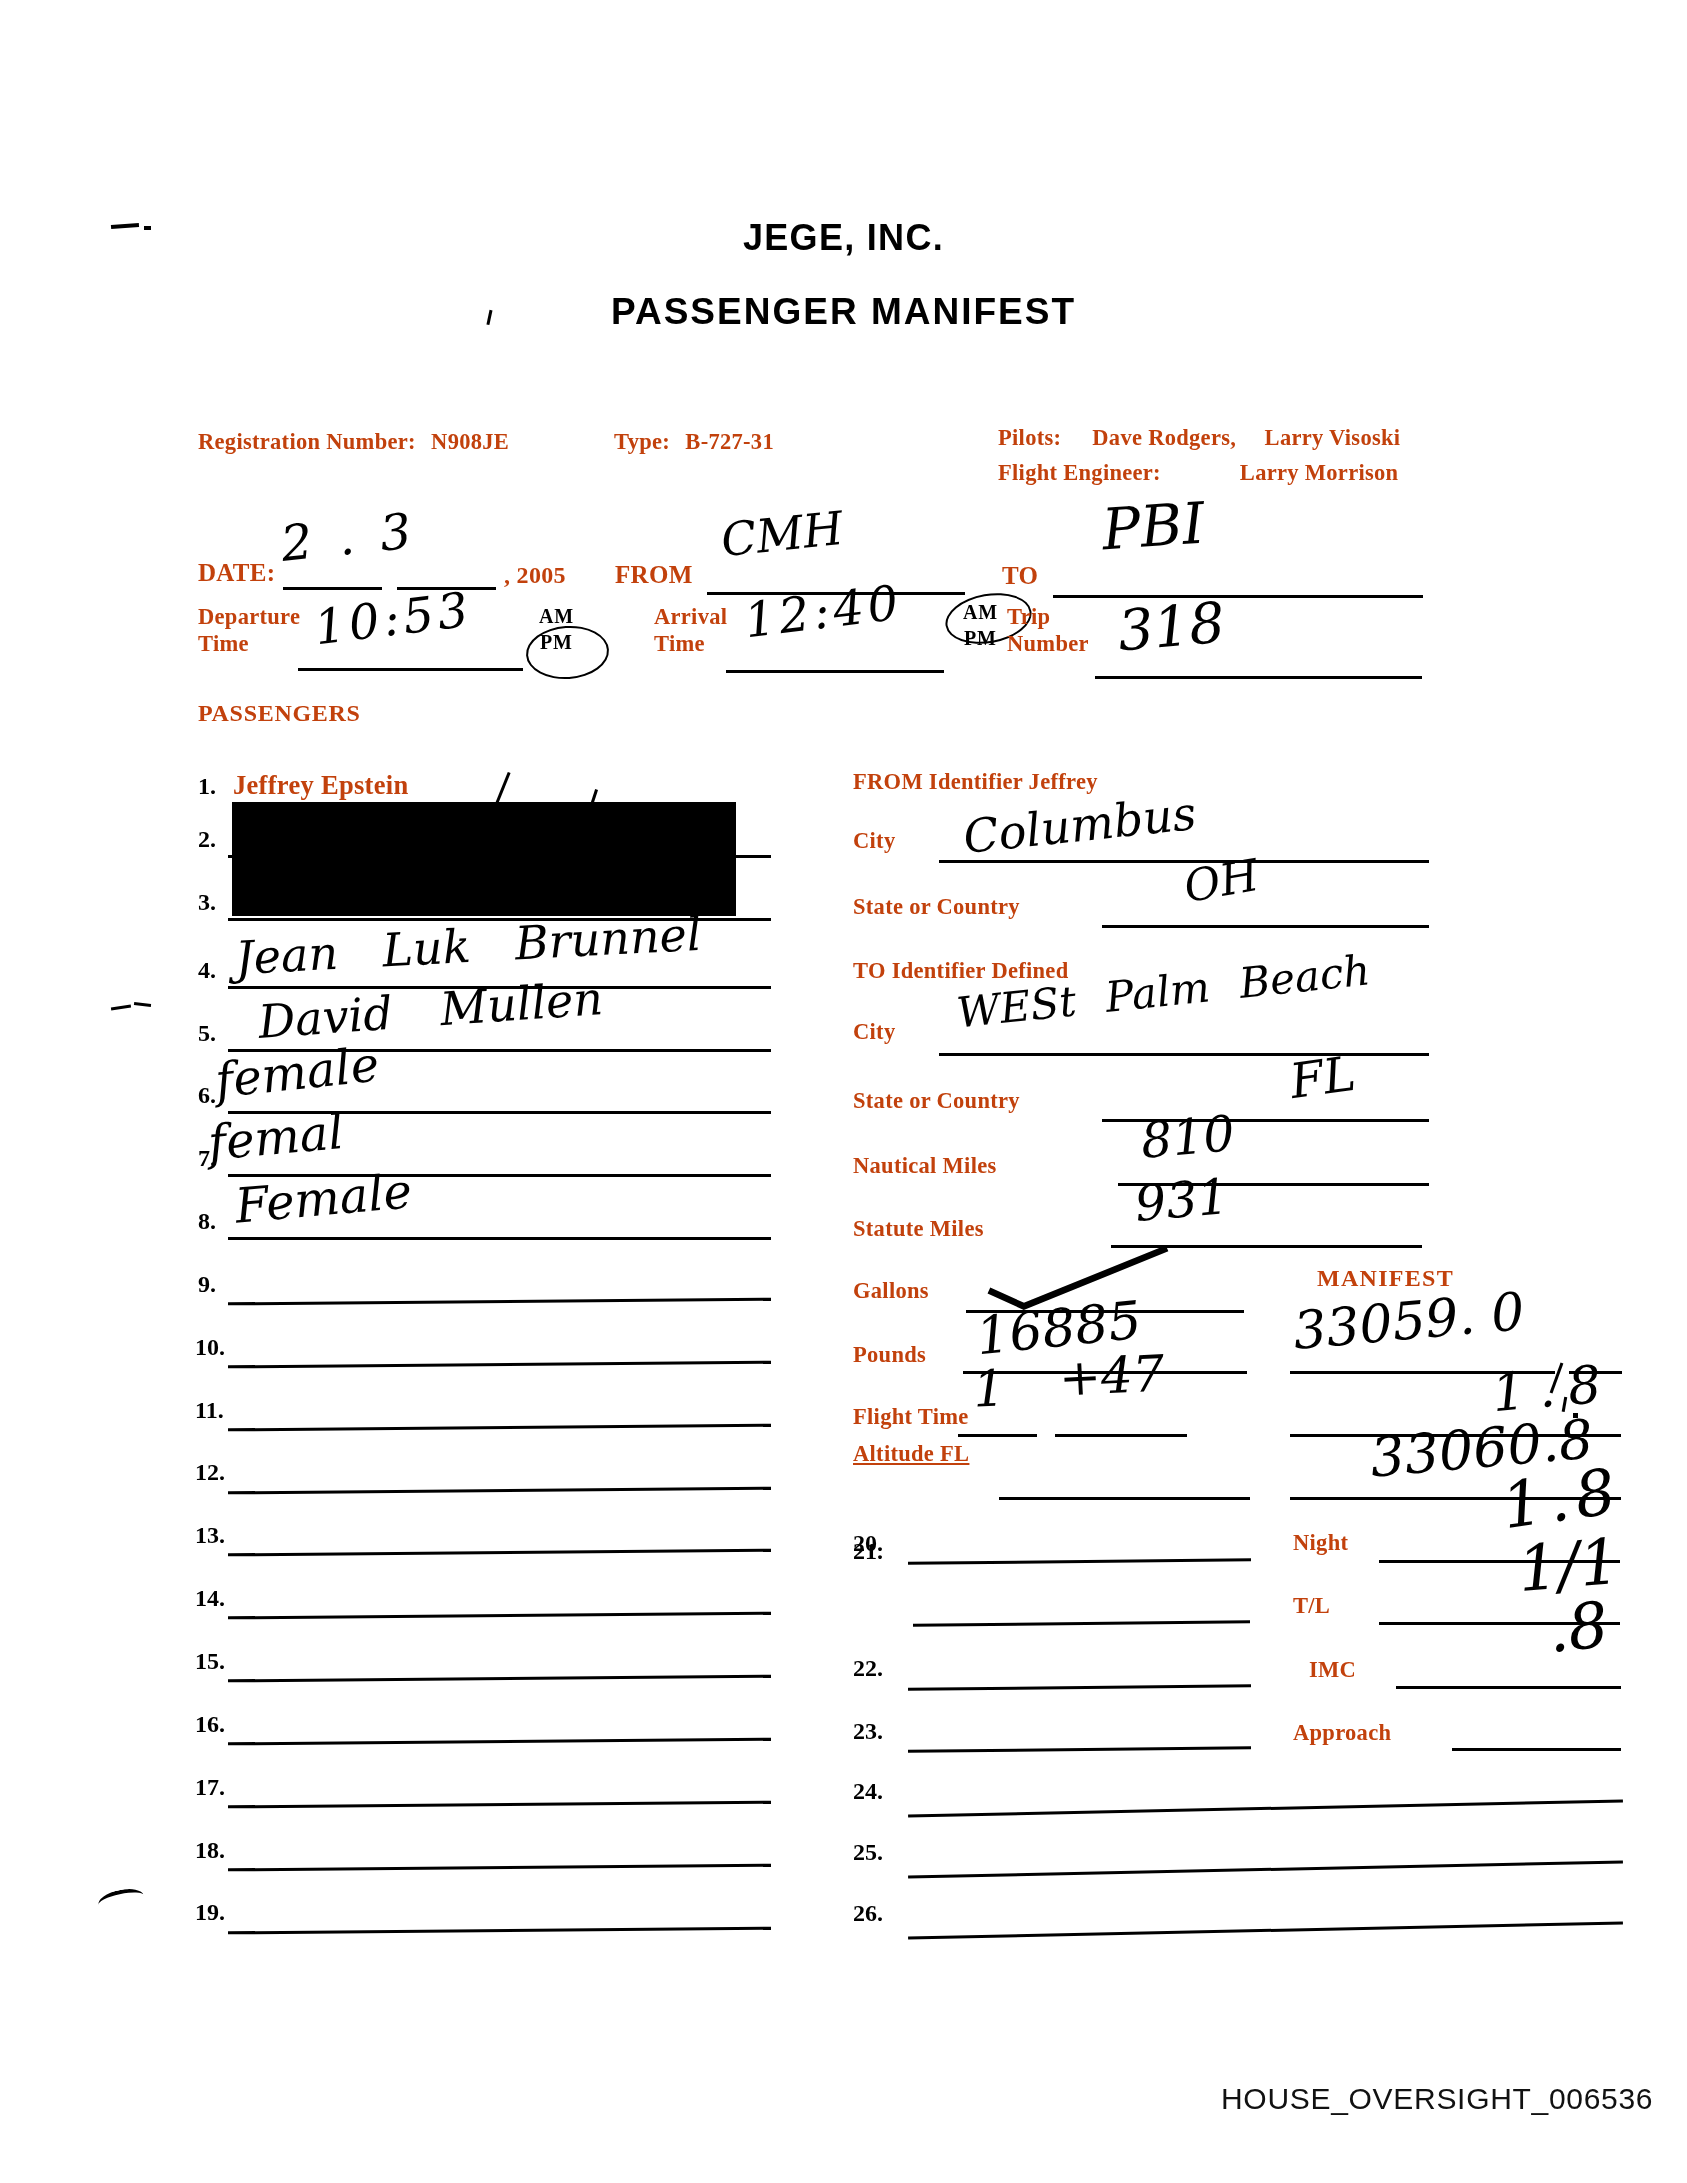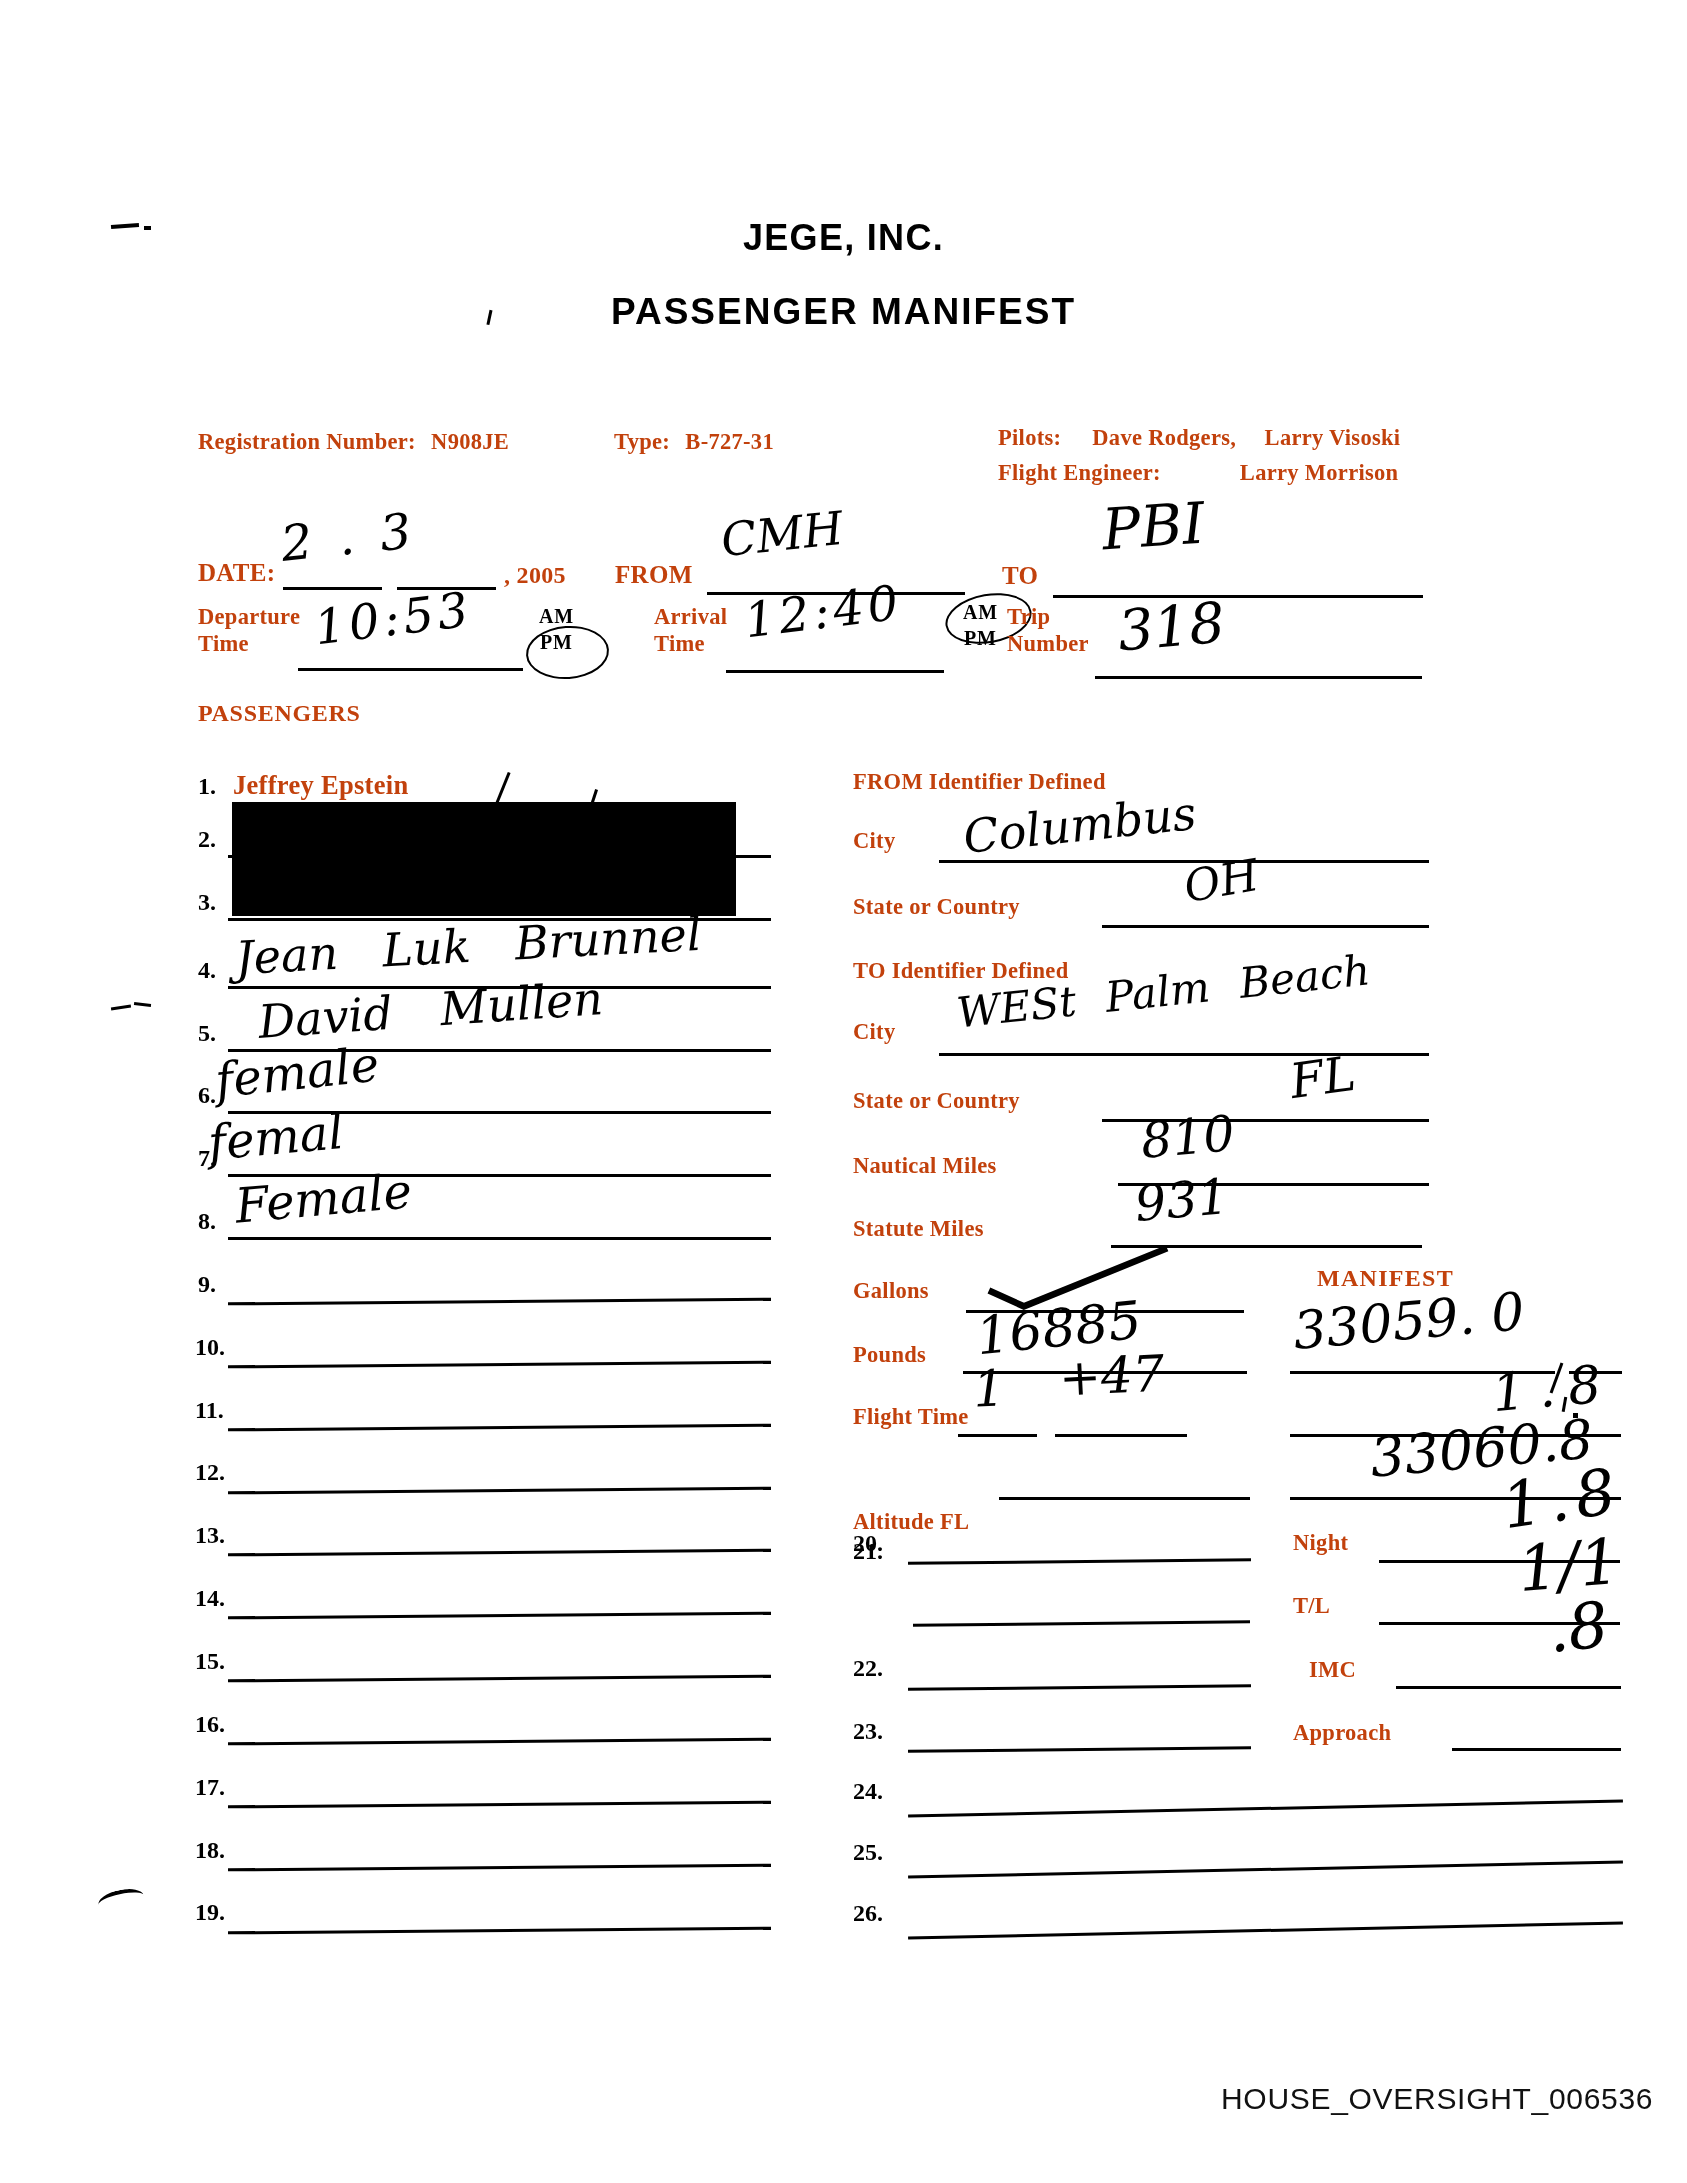--- a/index.html
+++ b/index.html
@@ -152,21 +152,21 @@
   <div class="ln" style="left:228px;top:1677px;width:543px;transform:rotate(-0.5deg);"></div>
   <div class="num" style="left:195px;top:1711px;">16.</div>
   <div class="ln" style="left:228px;top:1740px;width:543px;transform:rotate(-0.5deg);"></div>
   <div class="num" style="left:195px;top:1774px;">17.</div>
   <div class="ln" style="left:228px;top:1803px;width:543px;transform:rotate(-0.5deg);"></div>
   <div class="num" style="left:195px;top:1837px;">18.</div>
   <div class="ln" style="left:228px;top:1866px;width:543px;transform:rotate(-0.5deg);"></div>
   <div class="num" style="left:195px;top:1899px;">19.</div>
   <div class="ln" style="left:228px;top:1929px;width:543px;transform:rotate(-0.5deg);"></div>
 
-  <div class="lbl" style="left:853px;top:769px;">FROM Identifier Defined</div>
+  <div class="lbl" style="left:853px;top:769px;">FROM Identifier Jeffrey</div>
   <div class="lbl" style="left:853px;top:828px;">City</div>
   <div class="ln" style="left:939px;top:860px;width:490px;"></div>
   <div class="hw" style="left:963px;top:802px;font-size:46px;transform:rotate(-6deg);">Columbus</div>
 
   <div class="lbl" style="left:853px;top:894px;">State or Country</div>
   <div class="ln" style="left:1102px;top:925px;width:327px;"></div>
   <div class="hw" style="left:1184px;top:859px;font-size:44px;transform:rotate(-10deg);">OH</div>
 
   <div class="lbl" style="left:853px;top:958px;">TO Identifier Defined</div>
   <div class="lbl" style="left:853px;top:1019px;">City</div>
@@ -200,21 +200,21 @@
   <div class="hw" style="left:1293px;top:1295px;font-size:52px;transform:rotate(-5deg);">33059. 0</div>
 
   <div class="lbl" style="left:853px;top:1404px;">Flight Time</div>
   <div class="ln" style="left:958px;top:1434px;width:79px;"></div>
   <div class="ln" style="left:1055px;top:1434px;width:132px;"></div>
   <div class="hw" style="left:973px;top:1364px;font-size:50px;transform:rotate(-3deg);">1</div>
   <div class="hw" style="left:1059px;top:1351px;font-size:50px;transform:rotate(-3deg);">+47</div>
   <div class="ln" style="left:1290px;top:1434px;width:331px;"></div>
   <div class="hw" style="left:1492px;top:1362px;font-size:52px;letter-spacing:13.2px;transform:rotate(-5deg);">1.8</div>
 
-  <div class="lbl" style="left:853px;top:1509px;">Altitude FL</div>
+  <div class="lbl" style="left:853px;top:1441px;text-decoration:underline;">Altitude FL</div>
   <div class="ln" style="left:999px;top:1497px;width:251px;"></div>
   <div class="ln" style="left:1290px;top:1497px;width:331px;"></div>
   <div class="hw" style="left:1370px;top:1422px;font-size:54px;transform:rotate(-5deg);">33060.8</div>
 
   <div class="num" style="left:853px;top:1530px;">20.</div>
   <div class="ln" style="left:908px;top:1560px;width:343px;transform:rotate(-0.6deg);"></div>
   <div class="lbl" style="left:1293px;top:1530px;">Night</div>
   <div class="ln" style="left:1379px;top:1560px;width:241px;"></div>
   <div class="hw" style="left:1502px;top:1467px;font-size:63px;letter-spacing:6.6px;transform:rotate(-8deg);">1.8</div>
 

